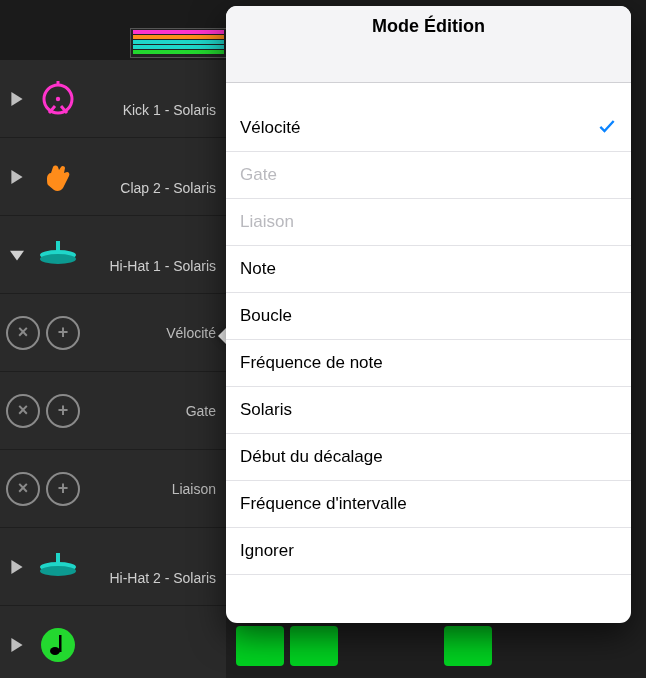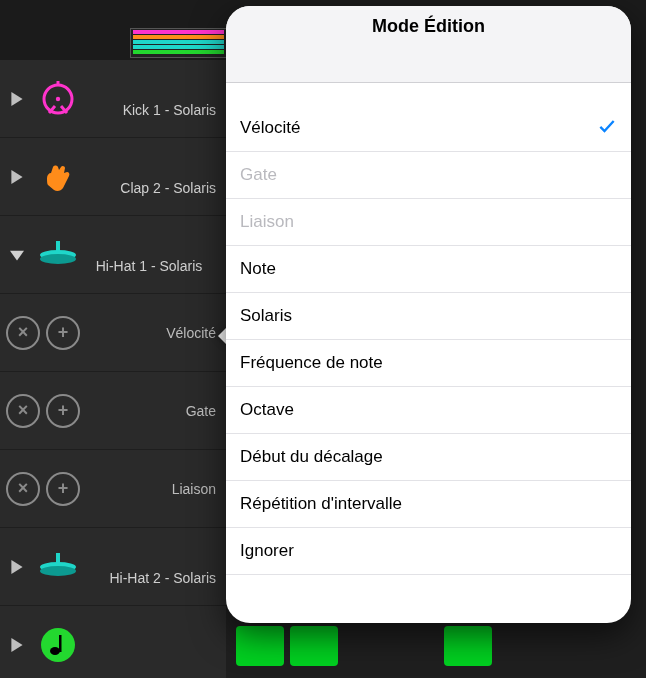--- a/index.html
+++ b/index.html
@@ -18,21 +18,21 @@
   .icon-slot{width:48px;height:48px;margin-left:6px;display:flex;align-items:center;justify-content:center;}
   .track-label{flex:1;text-align:right;padding-right:10px;color:#cfcfcf;font-size:14px;line-height:1.3;margin-top:24px;}
   .sub-row{position:relative;height:77px;border-bottom:1px solid #1e1e1e;display:flex;align-items:center;background:#2a2a2a;}
   .circ-btn{width:30px;height:30px;border:2px solid #8a8a8a;border-radius:50%;margin-left:6px;display:flex;align-items:center;justify-content:center;color:#8a8a8a;font-size:18px;font-weight:bold;}
   .sub-label{flex:1;text-align:right;padding-right:10px;color:#bdbdbd;font-size:14px;}
   .lanes{position:absolute;left:226px;top:60px;right:0;bottom:0;background:#1f1f1f;}
   .bottom-pads{position:absolute;left:236px;bottom:12px;display:flex;gap:6px;}
   .pad{width:48px;height:40px;background:#00d020;border-radius:4px;}
   .pad.gap{margin-right:100px;}
   
-  .popover{position:absolute;left:226px;top:6px;width:405px;height:617px;background:#fff;border-radius:24px;box-shadow:0 12px 34px rgba(0,0,0,0.6);overflow:hidden;}
+  .popover{position:absolute;left:226px;top:6px;width:405px;height:617px;background:#fff;border-radius:11px;box-shadow:0 12px 34px rgba(0,0,0,0.6);overflow:hidden;}
   .pop-hdr{height:66px;background:#f4f4f6;border-bottom:1px solid #d0d0d4;display:flex;align-items:flex-start;justify-content:center;padding-top:10px;}
   .pop-title{font-size:18px;font-weight:600;color:#000;}
   .pop-list{padding-top:22px;}
   .pop-item{height:46px;display:flex;align-items:center;padding-left:14px;padding-right:14px;border-bottom:1px solid #e2e2e6;font-size:17px;color:#000;}
   .pop-item.disabled{color:#b9b9be;}
   .pop-item .check{margin-left:auto;color:#0b84ff;}
   .pop-item .check svg{width:20px;height:20px;stroke:#0b84ff;stroke-width:2.8;fill:none;}
   .pop-arrow{position:absolute;left:218px;top:325px;width:0;height:0;border-top:11px solid transparent;border-bottom:11px solid transparent;border-right:11px solid #fff;filter:drop-shadow(-2px 0 3px rgba(0,0,0,0.25));}
   .top-title{position:absolute;right:40px;top:4px;color:#9e9e9e;font-size:18px;font-family:serif;font-style:italic;}
 </style>
@@ -94,21 +94,21 @@
             <polygon points="0,2 10,2 5,9"></polygon>
           </svg>
       </div>
       <div class="icon-slot">
         <svg width="44" height="40" viewBox="0 0 44 40">
             <ellipse cx="22" cy="20" rx="18" ry="5" fill="#1fd6c9"></ellipse>
             <ellipse cx="22" cy="24" rx="18" ry="5" fill="#0c9a91"></ellipse>
             <rect x="20" y="6" width="4" height="10" fill="#1fd6c9"></rect>
           </svg>
       </div>
-      <div class="track-label" style="white-space:normal;width:80px;text-align:center;">Hi-Hat 1 - Solaris</div>
+      <div class="track-label" style="white-space:normal;width:80px;">Hi-Hat 1 - Solaris</div>
     </div>
 
     <div class="sub-row">
       <div class="circ-btn">×</div>
       <div class="circ-btn">+</div>
       <div class="sub-label">Vélocité</div>
     </div>
     <div class="sub-row">
       <div class="circ-btn">×</div>
       <div class="circ-btn">+</div>
@@ -175,33 +175,33 @@
         <div class="pop-item disabled">
           <span>Gate</span>
         </div>
         <div class="pop-item disabled">
           <span>Liaison</span>
         </div>
         <div class="pop-item">
           <span>Note</span>
         </div>
         <div class="pop-item">
+          <span>Boucle</span>
+        </div>
+        <div class="pop-item">
+          <span>Fréquence de note</span>
+        </div>
+        <div class="pop-item">
           <span>Solaris</span>
         </div>
         <div class="pop-item">
-          <span>Fréquence de note</span>
-        </div>
-        <div class="pop-item">
-          <span>Octave</span>
-        </div>
-        <div class="pop-item">
           <span>Début du décalage</span>
         </div>
         <div class="pop-item">
-          <span>Répétition d'intervalle</span>
+          <span>Fréquence d'intervalle</span>
         </div>
         <div class="pop-item">
           <span>Ignorer</span>
         </div>
       </div>
   </div>
 
 </div>
 
 </body></html>

